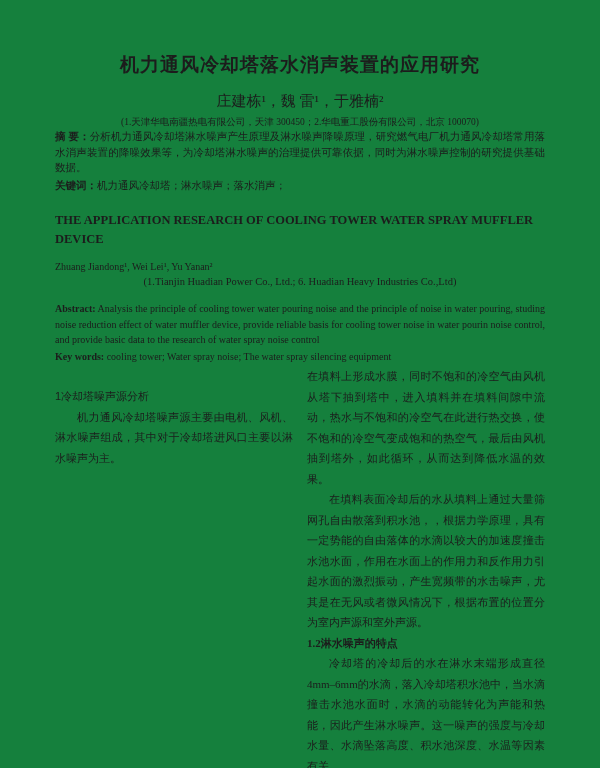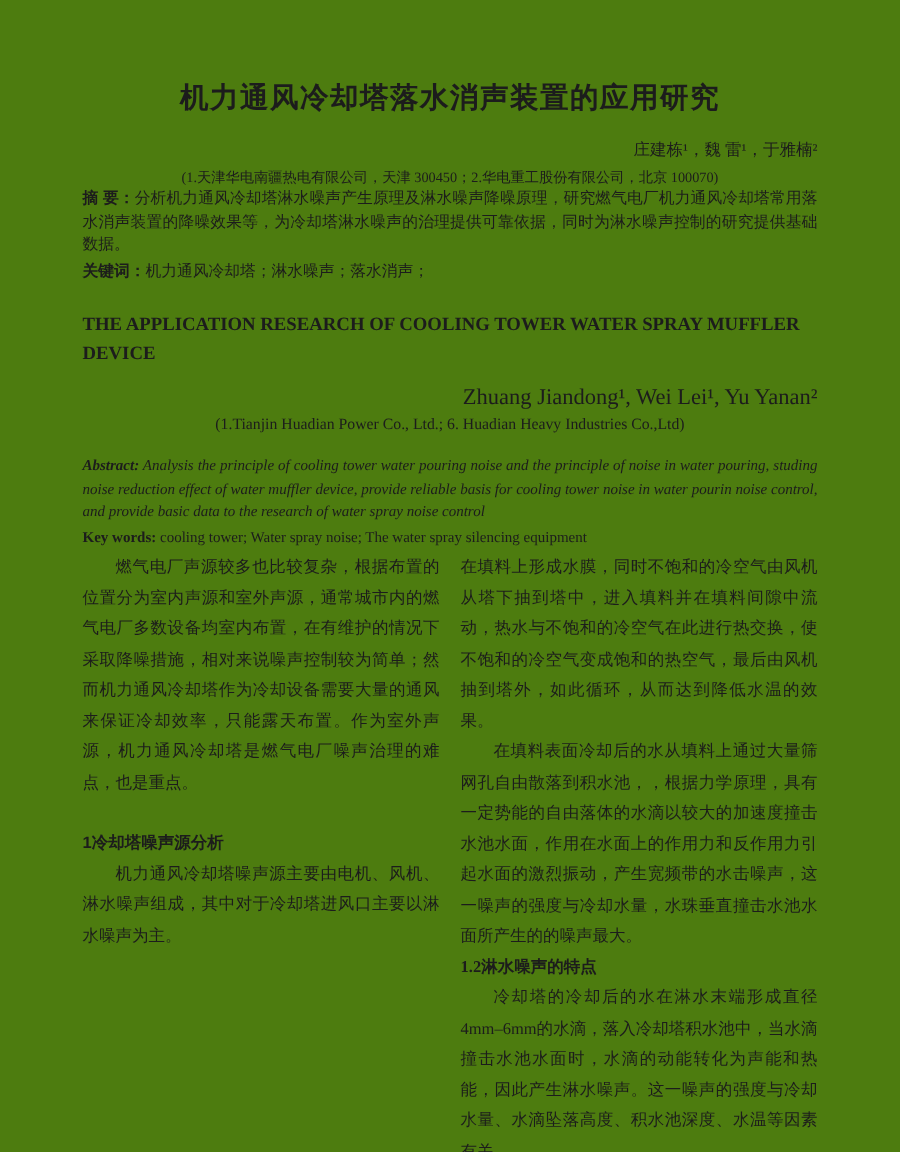--- a/index.html
+++ b/index.html
@@ -1,39 +1,39 @@
 <!DOCTYPE html>
 <html><head>
 <meta charset="utf-8">
 <style>
   html, body { margin: 0; padding: 0; background: #ffffff; }
   .page {
     position: relative;
     width: 600px;
     height: 768px;
     margin: 0 auto;
-    background: #4d7c0f;
+    background: #15803d;
     box-sizing: border-box;
     padding: 52px 55px 10px 55px;
     font-family: "Liberation Serif", serif;
     color: #1c1c1c;
     overflow: hidden;
   }
   
   .title-zh {
     text-align: center;
     font-family: "Liberation Sans", sans-serif;
     font-weight: bold;
     font-size: 19px;
     letter-spacing: 1px;
     margin: 0 0 14px 0;
   }
   .authors-zh {
-    text-align: right;
-    font-size: 11px;
+    text-align: center;
+    font-size: 15px;
     margin: 0 0 5px 0;
   }
   .affil-zh {
     text-align: center;
     font-size: 9.5px;
     margin: 0 0 0 0;
   }
   
   .abs-zh {
     font-size: 10.5px;
@@ -51,36 +51,35 @@
   .kw-zh b { font-family: "Liberation Sans", sans-serif; }
   
   .title-en {
     text-align: left;
     font-weight: bold;
     font-size: 12.5px;
     line-height: 19px;
     margin: 0 0 12px 0;
   }
   .authors-en {
-    text-align: right;
-    font-size: 15px;
+    text-align: left;
+    font-size: 10px;
     margin: 0 0 4px 0;
   }
   .affil-en {
     text-align: center;
     font-size: 10.5px;
     margin: 0 0 14px 0;
   }
   
   .abs-en {
     font-size: 10px;
     line-height: 15.5px;
     text-align: justify;
     margin: 0 0 1px 0;
-    font-style: italic;
   }
   .kw-en {
     font-size: 10px;
     line-height: 15.5px;
     text-align: justify;
     margin: 0 0 2px 0;
   }
   
   .body-cols {
     display: flex;
@@ -89,21 +88,21 @@
   .col {
     width: 238px;
     font-size: 11px;
     line-height: 20.5px;
     text-align: justify;
   }
   .col p { margin: 0; text-indent: 2em; }
   .col p.no-indent { text-indent: 0; }
   .col .h-section {
     font-family: "Liberation Sans", sans-serif;
-    font-weight: bold;
+    font-weight: normal;
     text-indent: 0;
     margin-top: 20px;
   }
   .col .h-sub {
     font-weight: bold;
     text-indent: 0;
   }
 </style>
 </head>
 <body>
@@ -129,29 +128,28 @@
 
   <div class="affil-en">(1.Tianjin Huadian Power Co., Ltd.;  6. Huadian Heavy Industries Co.,Ltd)</div>
 
   <p class="abs-en"><b>Abstract:</b><span> Analysis the principle of cooling tower water pouring noise and the principle of noise in water pouring, studing noise reduction effect of water muffler device,   provide reliable basis for cooling tower noise in water pourin noise control,  and provide basic data to the research of water spray noise control</span></p>
 
   <p class="kw-en"><b>Key words:</b><span> cooling tower; Water spray noise;  The water spray silencing equipment</span></p>
 
   <div class="body-cols">
 
     <div class="col">
-      <p>燃气电厂声源较多也比较复杂，根据布置的位置分为室内声源和室外声源，通常城市内的燃气电厂多数设备均室内布置，在有维护的情况下采取降噪措施，相对来说噪声控制较为简单；然而机力通风冷却塔作为冷却设备需要大量的通风来保证冷却效率，只能露天布置。作为室外声源，机力通风冷却塔是燃气电厂噪声治理的难点，也是重点。</p>
       <p class="h-section">1冷却塔噪声源分析</p>
       <p>机力通风冷却塔噪声源主要由电机、风机、淋水噪声组成，其中对于冷却塔进风口主要以淋水噪声为主。</p>
 
     </div>
 
     <div class="col">
       <p class="no-indent">在填料上形成水膜，同时不饱和的冷空气由风机从塔下抽到塔中，进入填料并在填料间隙中流动，热水与不饱和的冷空气在此进行热交换，使不饱和的冷空气变成饱和的热空气，最后由风机抽到塔外，如此循环，从而达到降低水温的效果。</p>
-      <p>在填料表面冷却后的水从填料上通过大量筛网孔自由散落到积水池，，根据力学原理，具有一定势能的自由落体的水滴以较大的加速度撞击水池水面，作用在水面上的作用力和反作用力引起水面的激烈振动，产生宽频带的水击噪声，这一噪声的强度与冷却水量，水珠垂直撞击水池水面所产生的的噪声最大。</p>
+      <p>在填料表面冷却后的水从填料上通过大量筛网孔自由散落到积水池，，根据力学原理，具有一定势能的自由落体的水滴以较大的加速度撞击水池水面，作用在水面上的作用力和反作用力引起水面的激烈振动，产生宽频带的水击噪声，尤其是在无风或者微风情况下，根据布置的位置分为室内声源和室外声源。</p>
       <p class="h-sub">1.2淋水噪声的特点</p>
       <p>冷却塔的冷却后的水在淋水末端形成直径4mm–6mm的水滴，落入冷却塔积水池中，当水滴撞击水池水面时，水滴的动能转化为声能和热能，因此产生淋水噪声。这一噪声的强度与冷却水量、水滴坠落高度、积水池深度、水温等因素有关。</p>
 
     </div>
 
   </div>
 
 </div>
 
 </body></html>

